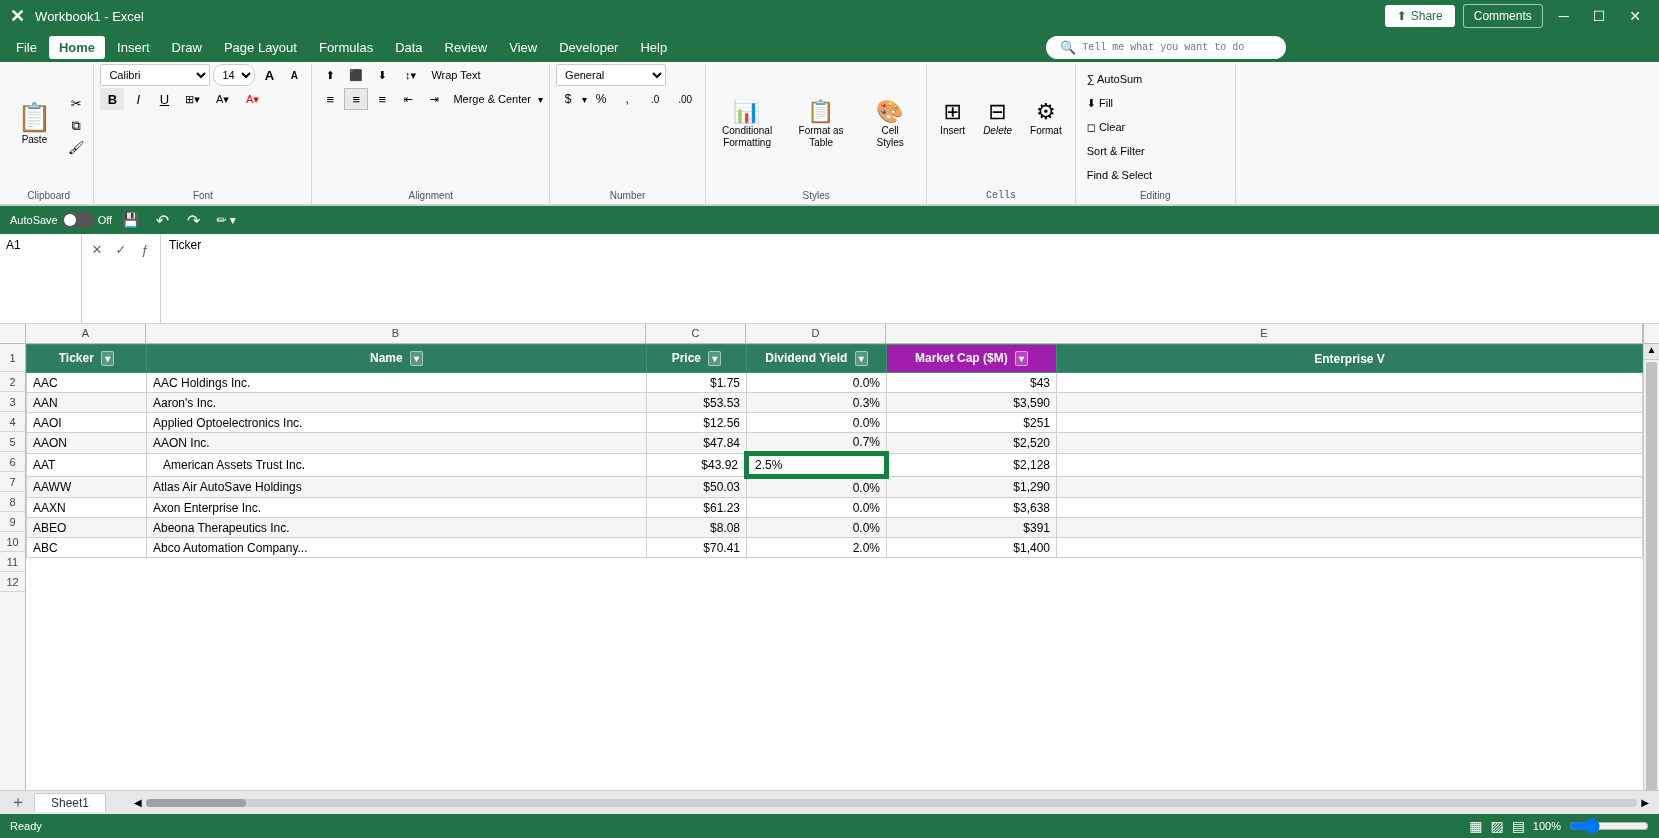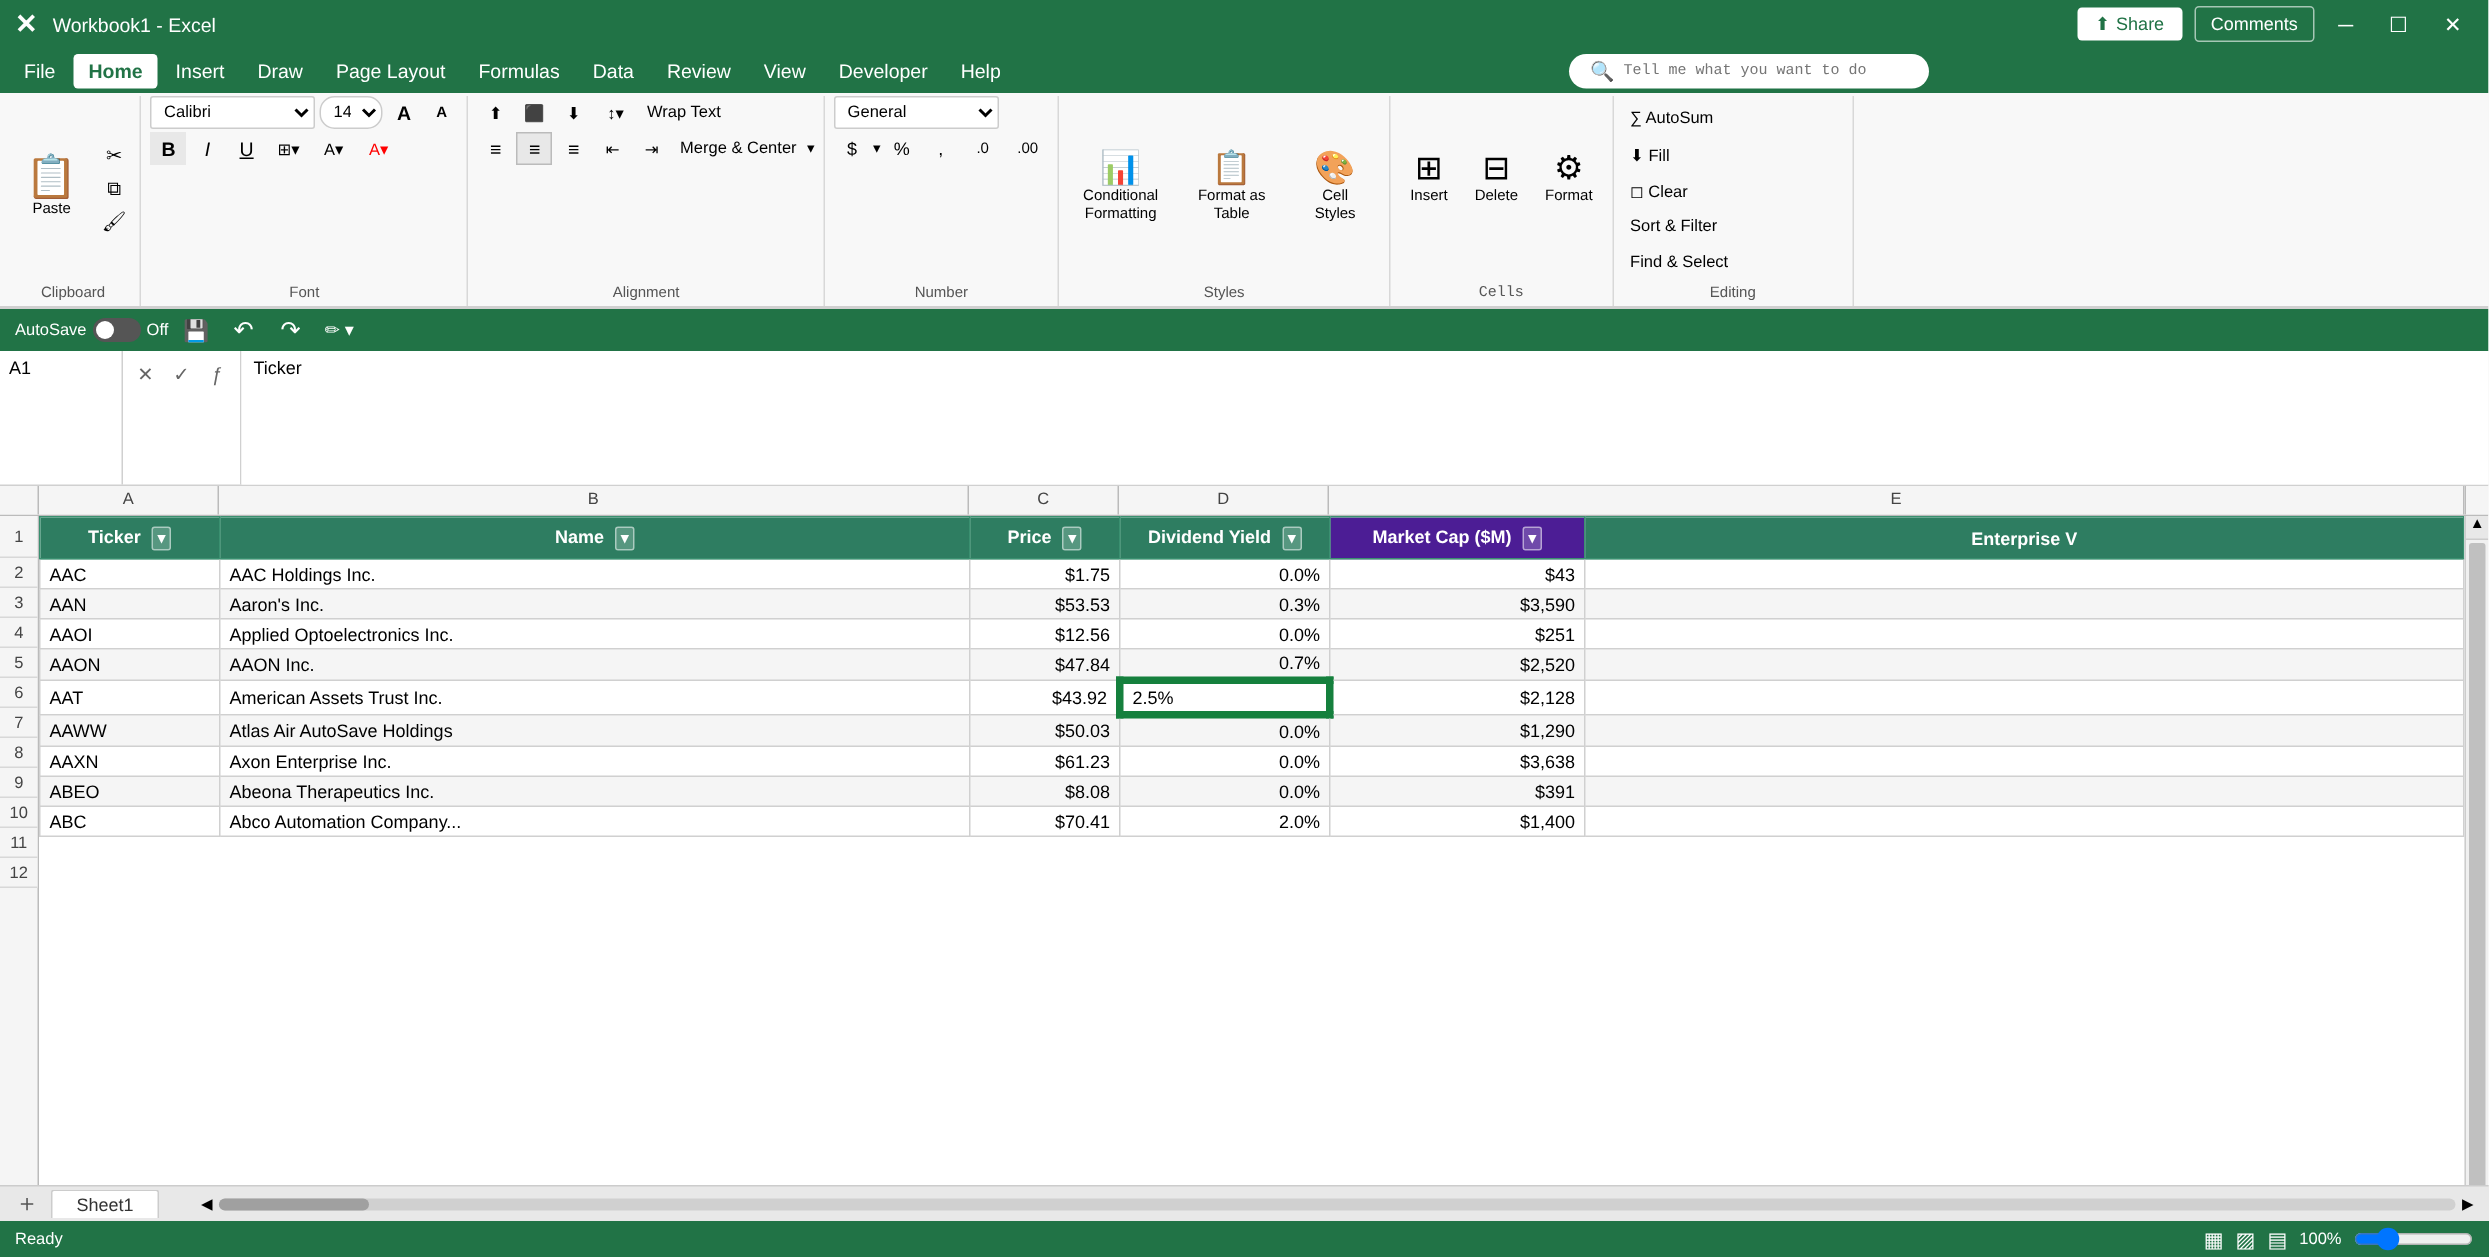--- a/index.html
+++ b/index.html
@@ -160,21 +160,21 @@
   </div>
 
   <div style="display:flex;flex-direction:column;padding:0 6px;border-right:1px solid #d8d8d8;min-width:130px;">
     <div style="flex:1;display:flex;align-items:center;gap:4px;padding-bottom:4px;">
       <button style="display:flex;flex-direction:column;align-items:center;padding:4px 6px;cursor:pointer;border-radius:3px;border:1px solid transparent;background:transparent;height:62px;">
         <span style="font-size:22px;">⊞</span>
         <span style="font-size:10px;">Insert</span>
       </button>
       <button style="display:flex;flex-direction:column;align-items:center;padding:4px 6px;cursor:pointer;border-radius:3px;border:1px solid transparent;background:transparent;height:62px;">
         <span style="font-size:22px;">⊟</span>
-        <span style="font-size:10px;">Delete</span>
+        <span style="font-size:10px;font-style:italic;">Delete</span>
       </button>
       <button style="display:flex;flex-direction:column;align-items:center;padding:4px 6px;cursor:pointer;border-radius:3px;border:1px solid transparent;background:transparent;height:62px;">
         <span style="font-size:22px;">⚙</span>
         <span style="font-size:10px;">Format</span>
       </button>
     </div>
     <div style="text-align:center;font-size:10px;color:#555;padding-bottom:3px;font-family:Liberation Mono, monospace;">Cells</div>
   </div>
 
   <div style="display:flex;flex-direction:column;padding:0 6px;border-right:1px solid #d8d8d8;min-width:160px;">
@@ -270,21 +270,21 @@
               <span style="display:inline-block;font-size:10px;cursor:pointer;margin-left:4px;background:rgba(255,255,255,0.2);border:1px solid rgba(255,255,255,0.5);border-radius:2px;padding:1px 3px;">▾</span>
             </th>
             <th style="background:#2e7d61;color:white;font-weight:600;padding:4px 8px;text-align:center;height:28px;border:1px solid #3a9070;width:100px;">
               <span>Price</span>
               <span style="display:inline-block;font-size:10px;cursor:pointer;margin-left:4px;background:rgba(255,255,255,0.2);border:1px solid rgba(255,255,255,0.5);border-radius:2px;padding:1px 3px;">▾</span>
             </th>
             <th style="background:#2e7d61;color:white;font-weight:600;padding:4px 8px;text-align:center;height:28px;border:1px solid #3a9070;width:140px;">
               <span>Dividend Yield</span>
               <span style="display:inline-block;font-size:10px;cursor:pointer;margin-left:4px;background:rgba(255,255,255,0.2);border:1px solid rgba(255,255,255,0.5);border-radius:2px;padding:1px 3px;">▾</span>
             </th>
-            <th style="background:#4c1d95;color:white;font-weight:600;padding:4px 8px;text-align:center;height:28px;border:1px solid #3a9070;width:170px;">
+            <th style="background:#a21caf;color:white;font-weight:600;padding:4px 8px;text-align:center;height:28px;border:1px solid #3a9070;width:170px;">
               <span>Market Cap ($M)</span>
               <span style="display:inline-block;font-size:10px;cursor:pointer;margin-left:4px;background:rgba(255,255,255,0.2);border:1px solid rgba(255,255,255,0.5);border-radius:2px;padding:1px 3px;">▾</span>
             </th>
             <th style="background:#2e7d61;color:white;font-weight:600;padding:4px 8px;text-align:center;height:28px;border:1px solid #3a9070;">
               <span>Enterprise V</span>
             </th>
           </tr>
         </thead>
         <tbody id="table-body">
         <tr>
@@ -314,21 +314,21 @@
             <tr>
     <td style="border:1px solid #d0d0d0;height:20px;background:#f5f5f5;padding:2px 6px;font-size:12px;width:120px;">AAON</td>
     <td style="border:1px solid #d0d0d0;height:20px;background:#f5f5f5;padding:2px 6px;font-size:12px;width:500px;">AAON Inc.</td>
     <td style="border:1px solid #d0d0d0;height:20px;background:#f5f5f5;padding:2px 6px;font-size:12px;width:100px;text-align:right;">$47.84</td>
     <td style="border:1px solid #d0d0d0;height:20px;background:#f5f5f5;padding:2px 6px;font-size:12px;width:140px;text-align:right;">0.7%</td>
     <td style="border:1px solid #d0d0d0;height:20px;background:#f5f5f5;padding:2px 6px;font-size:12px;width:170px;text-align:right;">$2,520</td>
     <td style="border:1px solid #d0d0d0;height:20px;background:#f5f5f5;padding:2px 6px;font-size:12px;"></td>
   </tr>
             <tr>
     <td style="border:1px solid #d0d0d0;height:20px;background:white;padding:2px 6px;font-size:12px;width:120px;">AAT</td>
-    <td style="border:1px solid #d0d0d0;height:20px;background:white;padding:2px 6px;font-size:12px;width:500px;">American Assets Trust Inc.</td>
+    <td style="border:1px solid #d0d0d0;height:20px;background:white;padding:2px 16px;font-size:12px;width:500px;">American Assets Trust Inc.</td>
     <td style="border:1px solid #d0d0d0;height:20px;background:white;padding:2px 6px;font-size:12px;width:100px;text-align:right;">$43.92</td>
     <td style="border:5px solid #15803d;height:20px;background:white;padding:2px 6px;font-size:12px;width:140px;text-align:left;">2.5%</td>
     <td style="border:1px solid #d0d0d0;height:20px;background:white;padding:2px 6px;font-size:12px;width:170px;text-align:right;">$2,128</td>
     <td style="border:1px solid #d0d0d0;height:20px;background:white;padding:2px 6px;font-size:12px;"></td>
   </tr>
             <tr>
     <td style="border:1px solid #d0d0d0;height:20px;background:#f5f5f5;padding:2px 6px;font-size:12px;width:120px;">AAWW</td>
     <td style="border:1px solid #d0d0d0;height:20px;background:#f5f5f5;padding:2px 6px;font-size:12px;width:500px;">Atlas Air AutoSave Holdings</td>
     <td style="border:1px solid #d0d0d0;height:20px;background:#f5f5f5;padding:2px 6px;font-size:12px;width:100px;text-align:right;">$50.03</td>
     <td style="border:1px solid #d0d0d0;height:20px;background:#f5f5f5;padding:2px 6px;font-size:12px;width:140px;text-align:right;">0.0%</td>

